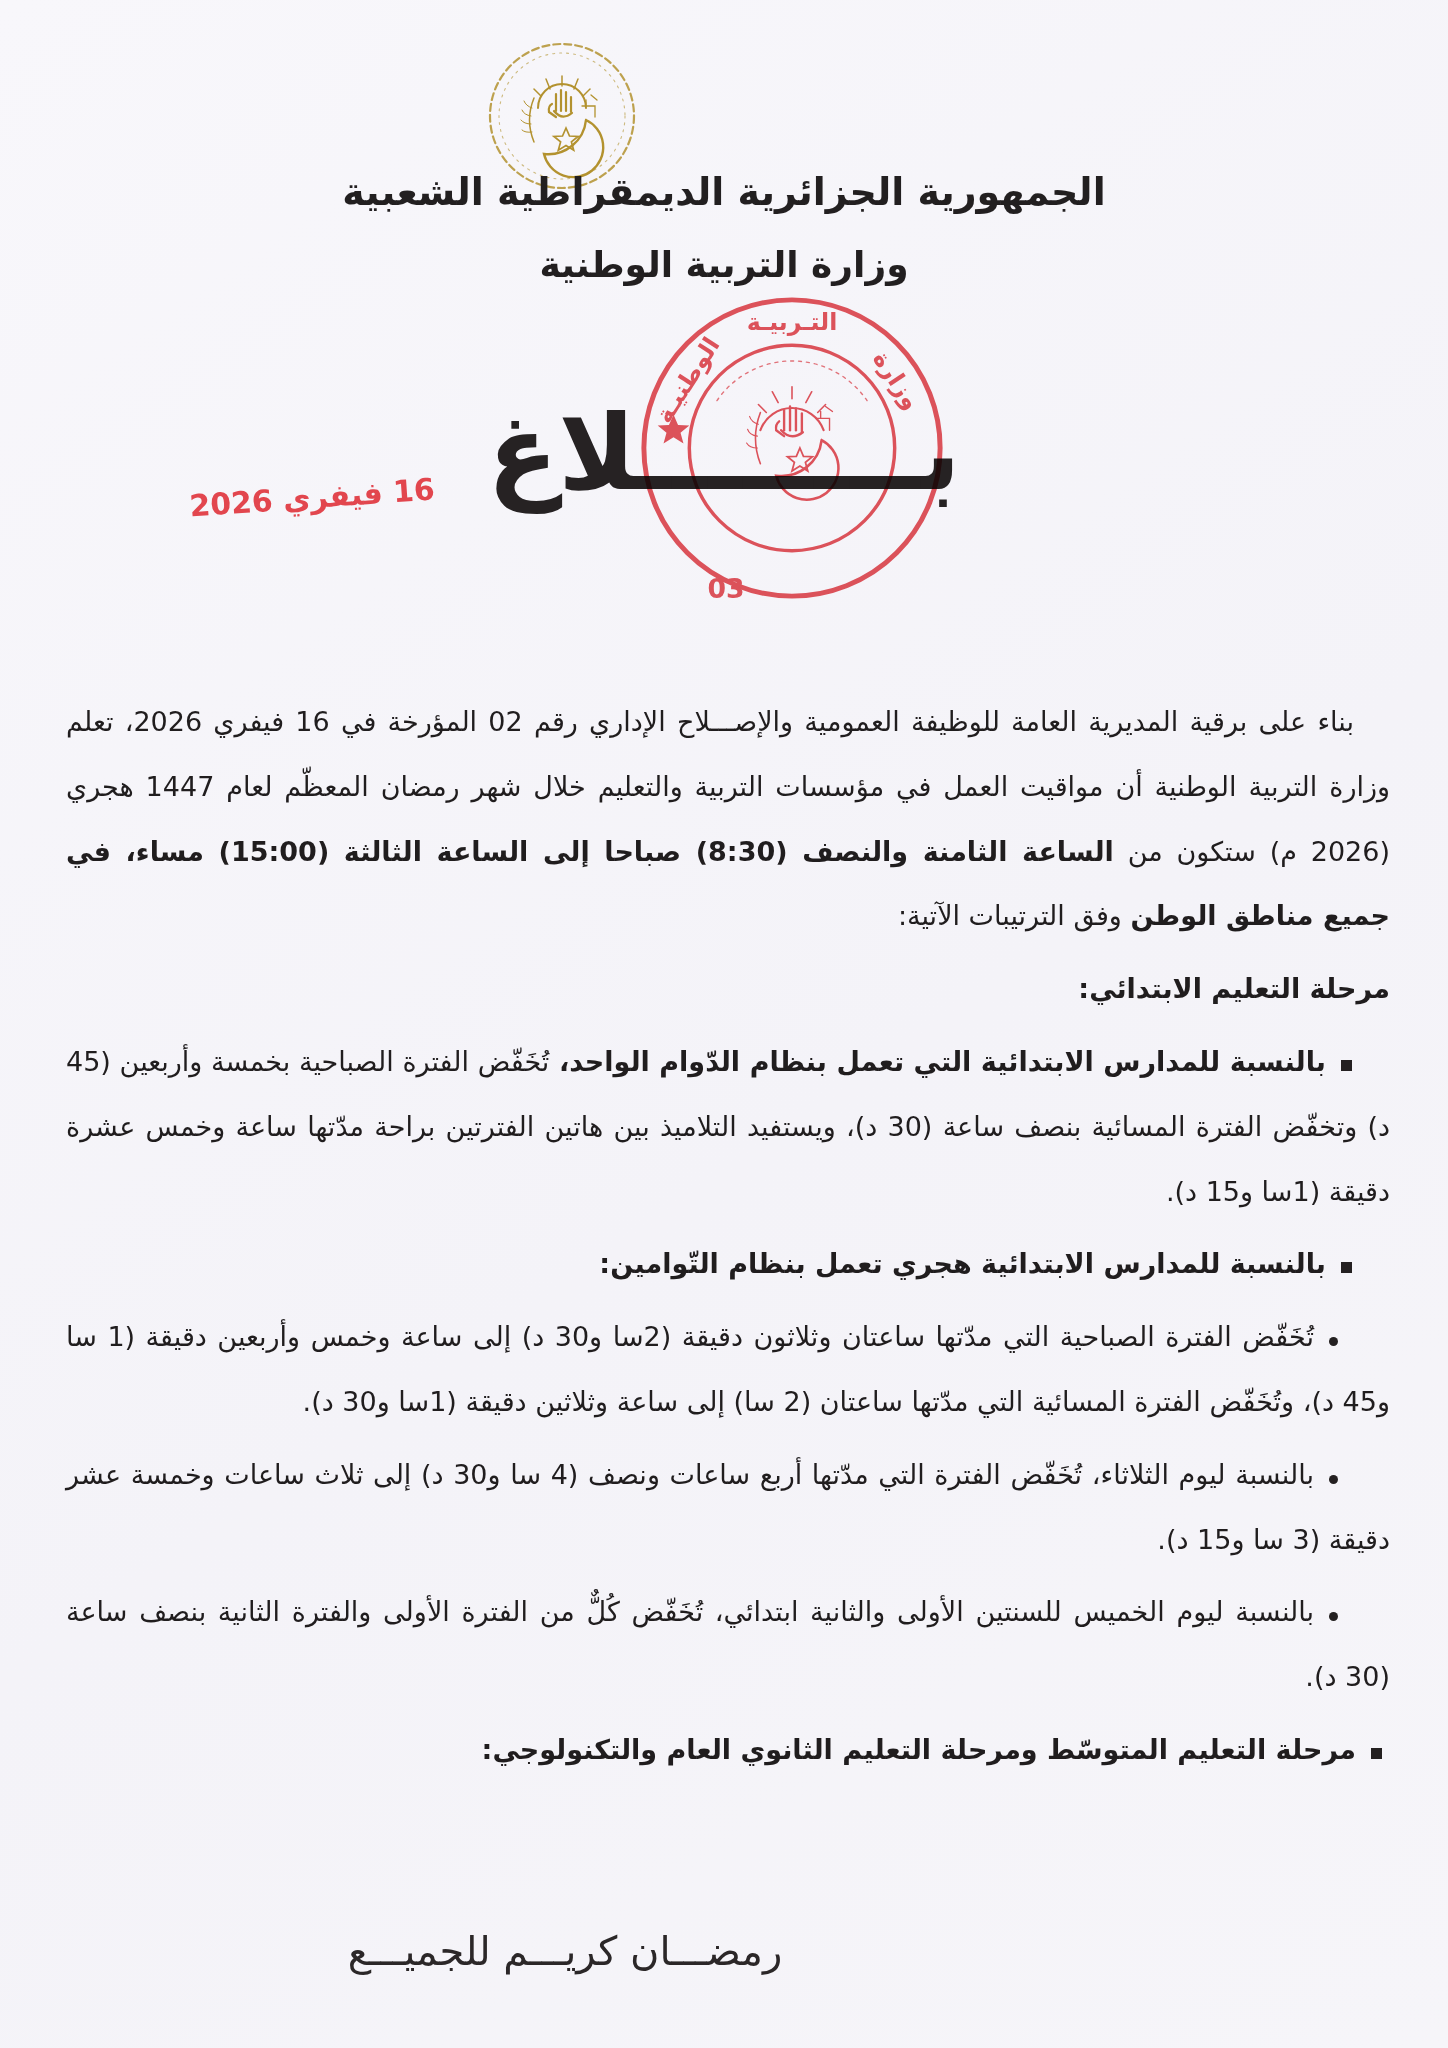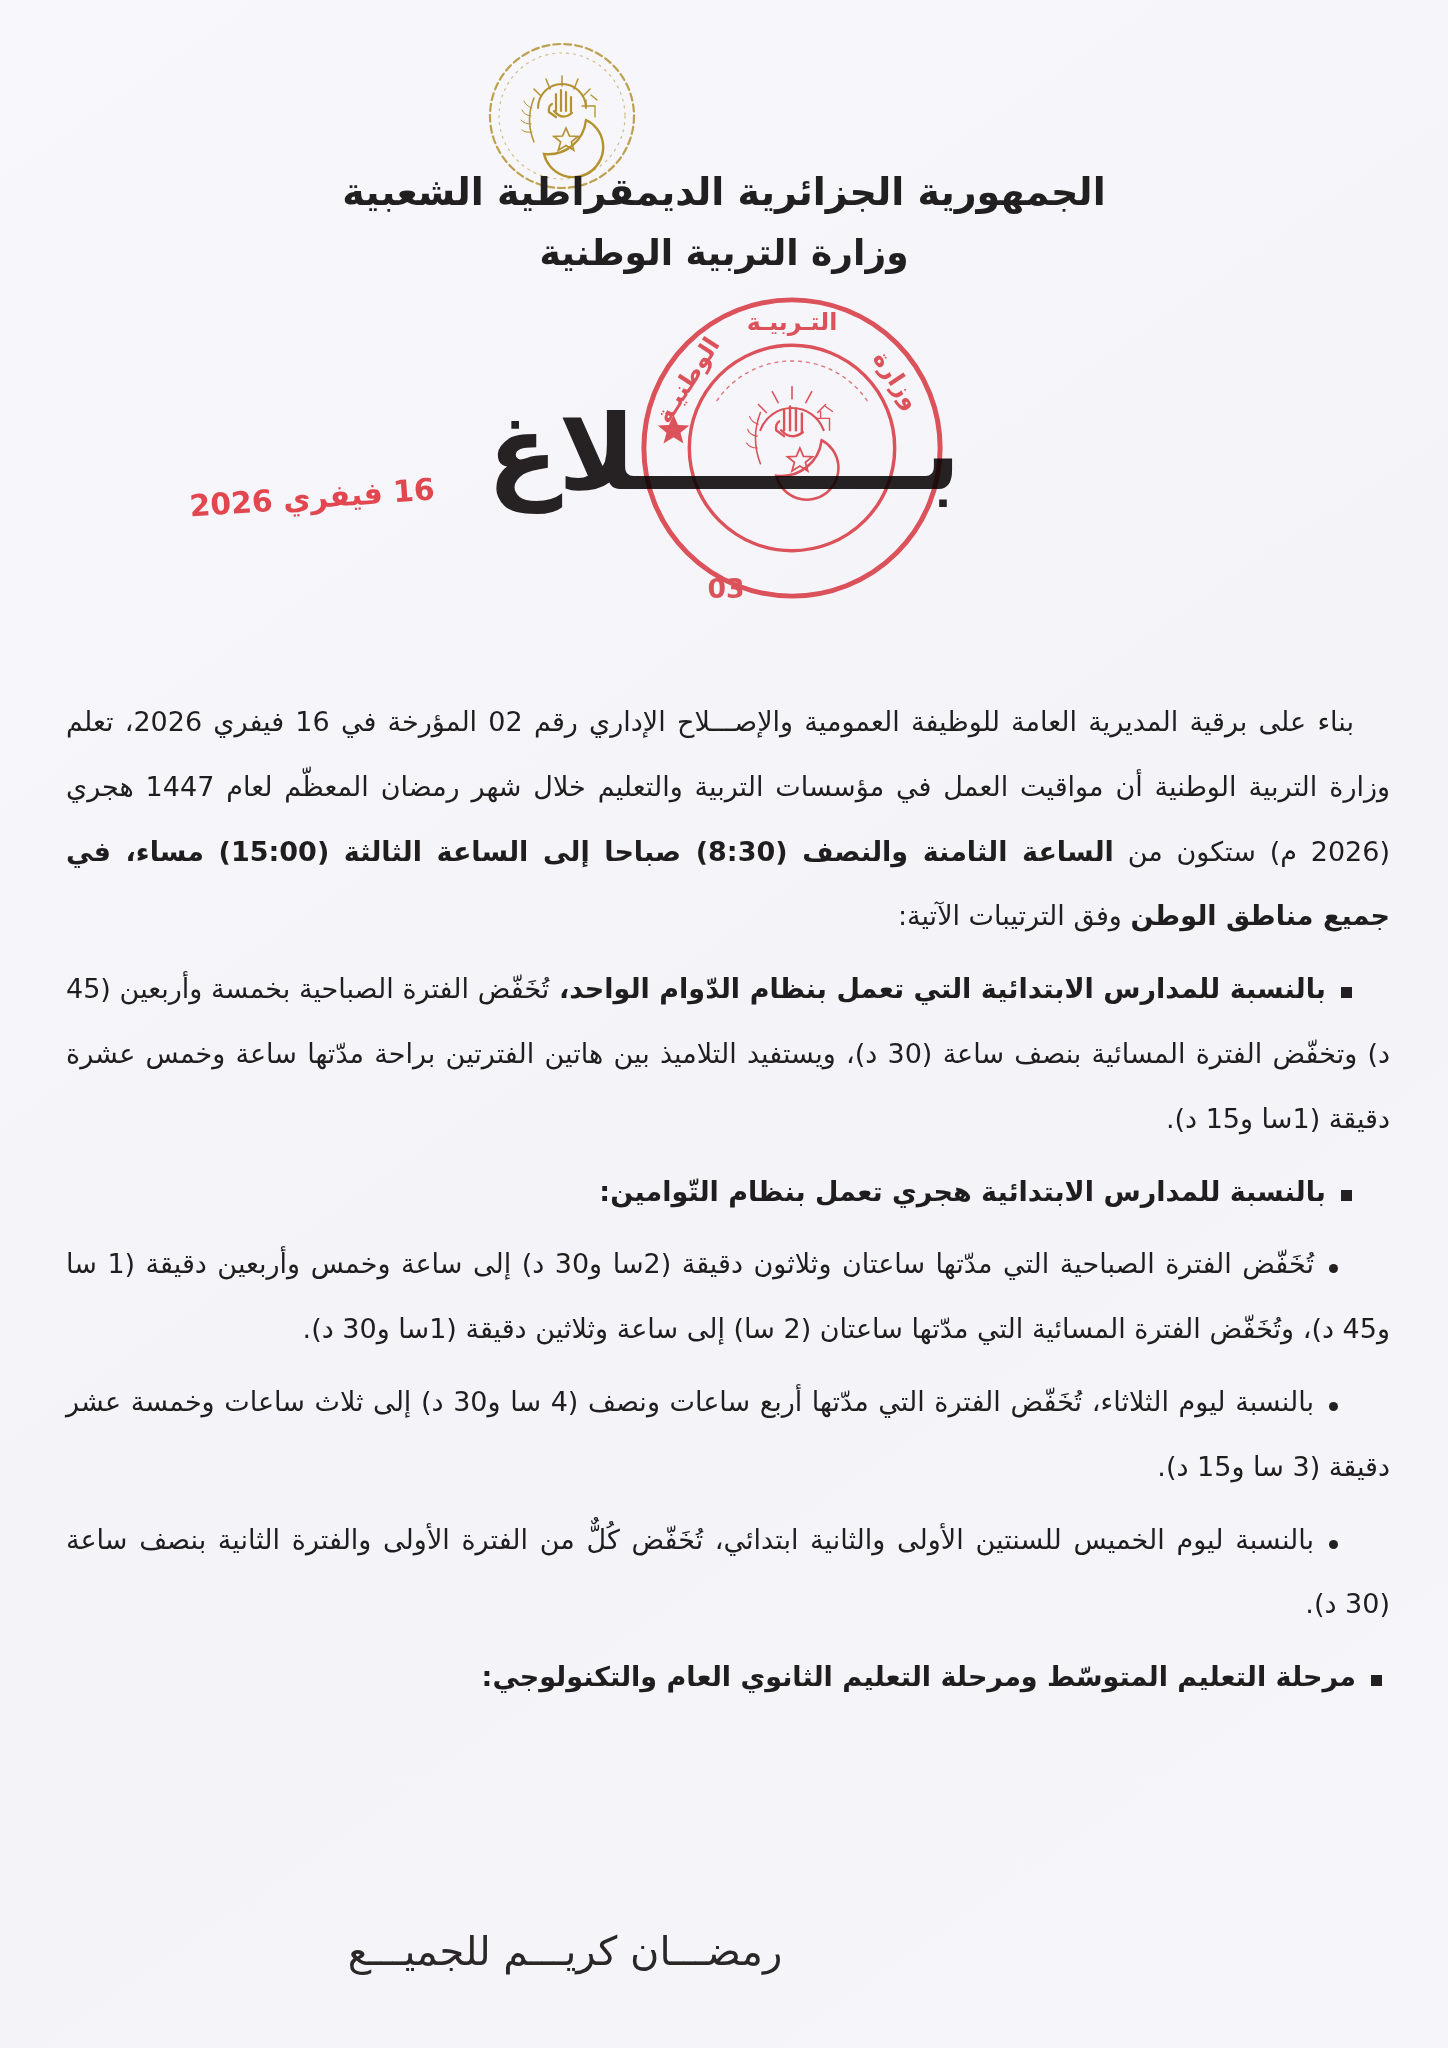--- a/index.html
+++ b/index.html
@@ -7,21 +7,21 @@
   body { font-family:"DejaVu Sans", sans-serif; background:#e9e8ee; }
   .page {
     position:relative; width:1448px; height:2048px; overflow:hidden;
     background:linear-gradient(145deg,#f8f7fb 0%,#f4f3f8 55%,#f6f5f9 100%);
     color:#221f20; direction:rtl;
   }
   
   .header-block { position:absolute; top:0; right:162px; width:1124px; text-align:center; }
   .emblem-gold { position:absolute; top:36px; left:482px; width:160px; height:160px; }
   .republic-line { position:absolute; top:170px; width:100%; font-size:38px; font-weight:bold; letter-spacing:0.5px; }
-  .ministry-line { position:absolute; top:232px; width:100%; font-size:36px; font-weight:bold; }
+  .ministry-line { position:absolute; top:244px; width:100%; font-size:36px; font-weight:bold; }
   
   .title-line {
     position:absolute; top:362px; left:0; width:1448px; text-align:center;
     font-size:104px; font-weight:bold; color:#262223; line-height:1.75;
   }
   .ministry-stamp {
     position:absolute; top:290px; left:634px; width:316px; height:316px;
     opacity:.92; mix-blend-mode:multiply;
   }
   .date-stamp {
@@ -147,20 +147,21 @@
       <text x="112" y="312" font-size="27">03</text>
     </g>
   </svg>
 
   <div class="date-stamp" style="color:#e2464e">16 فيفري 2026</div>
 
 
   <div class="doc-body">
     <p class="intro"><span><span>بناء على برقية المديرية العامة للوظيفة العمومية والإصـــلاح الإداري رقم 02 المؤرخة في 16 فيفري 2026، تعلم وزارة التربية الوطنية أن مواقيت العمل في مؤسسات التربية والتعليم خلال شهر رمضان المعظّم لعام 1447 هجري (2026 م) ستكون من </span><span style="font-weight: bold;">الساعة الثامنة والنصف (8:30) صباحا إلى الساعة الثالثة (15:00) مساء، في جميع مناطق الوطن</span><span> وفق الترتيبات الآتية:</span></span></p>
 
+    <p class="h1">مرحلة التعليم الابتدائي:</p>
 
     <p class="bullet-sq"><span class="marker sq"></span><span><span style="font-weight: bold;">بالنسبة للمدارس الابتدائية التي تعمل بنظام الدّوام الواحد، </span><span>تُخَفّض الفترة الصباحية بخمسة وأربعين (45 د) وتخفّض الفترة المسائية بنصف ساعة (30 د)، ويستفيد التلاميذ بين هاتين الفترتين براحة مدّتها ساعة وخمس عشرة دقيقة (1سا و15 د).</span></span></p>
 
     <p class="bullet-sq bold"><span class="marker sq"></span><span>بالنسبة للمدارس الابتدائية هجري تعمل بنظام التّوامين:</span></p>
 
     <p class="bullet-rd"><span class="marker rd"></span><span>تُخَفّض الفترة الصباحية التي مدّتها ساعتان وثلاثون دقيقة (2سا و30 د) إلى ساعة وخمس وأربعين دقيقة (1 سا و45 د)، وتُخَفّض الفترة المسائية التي مدّتها ساعتان (2 سا) إلى ساعة وثلاثين دقيقة (1سا و30 د).</span></p>
 
     <p class="bullet-rd"><span class="marker rd"></span><span>بالنسبة ليوم الثلاثاء، تُخَفّض الفترة التي مدّتها أربع ساعات ونصف (4 سا و30 د) إلى ثلاث ساعات وخمسة عشر دقيقة (3 سا و15 د).</span></p>
 
     <p class="bullet-rd"><span class="marker rd"></span><span>بالنسبة ليوم الخميس للسنتين الأولى والثانية ابتدائي، تُخَفّض كُلٌّ من الفترة الأولى والفترة الثانية بنصف ساعة (30 د).</span></p>

